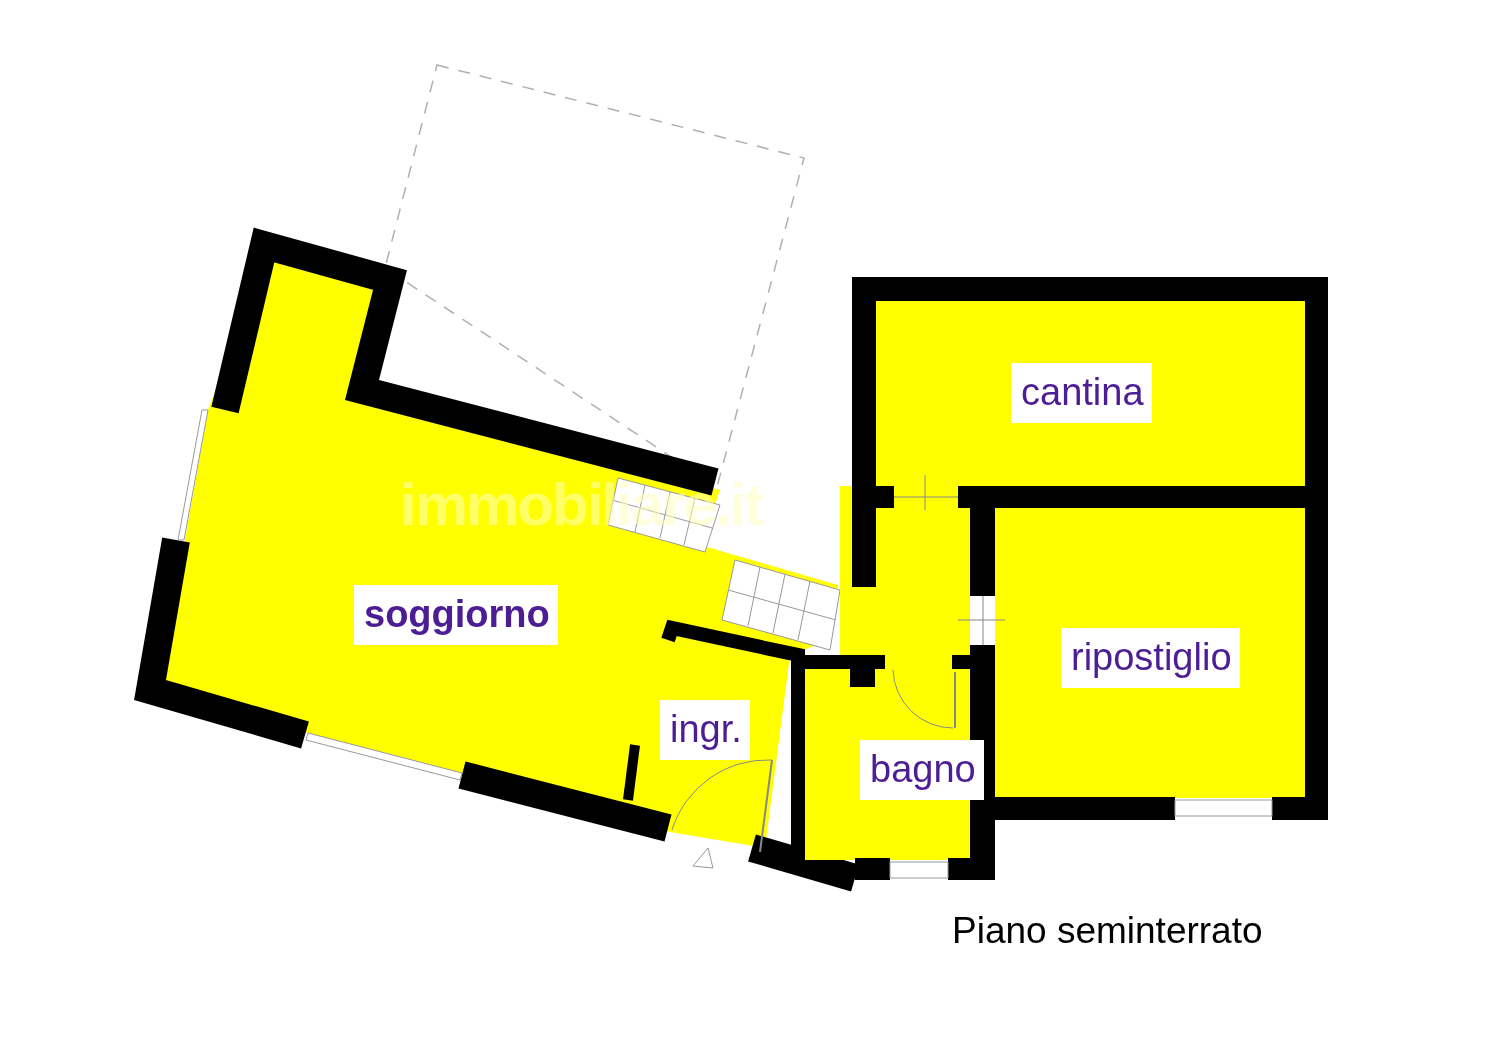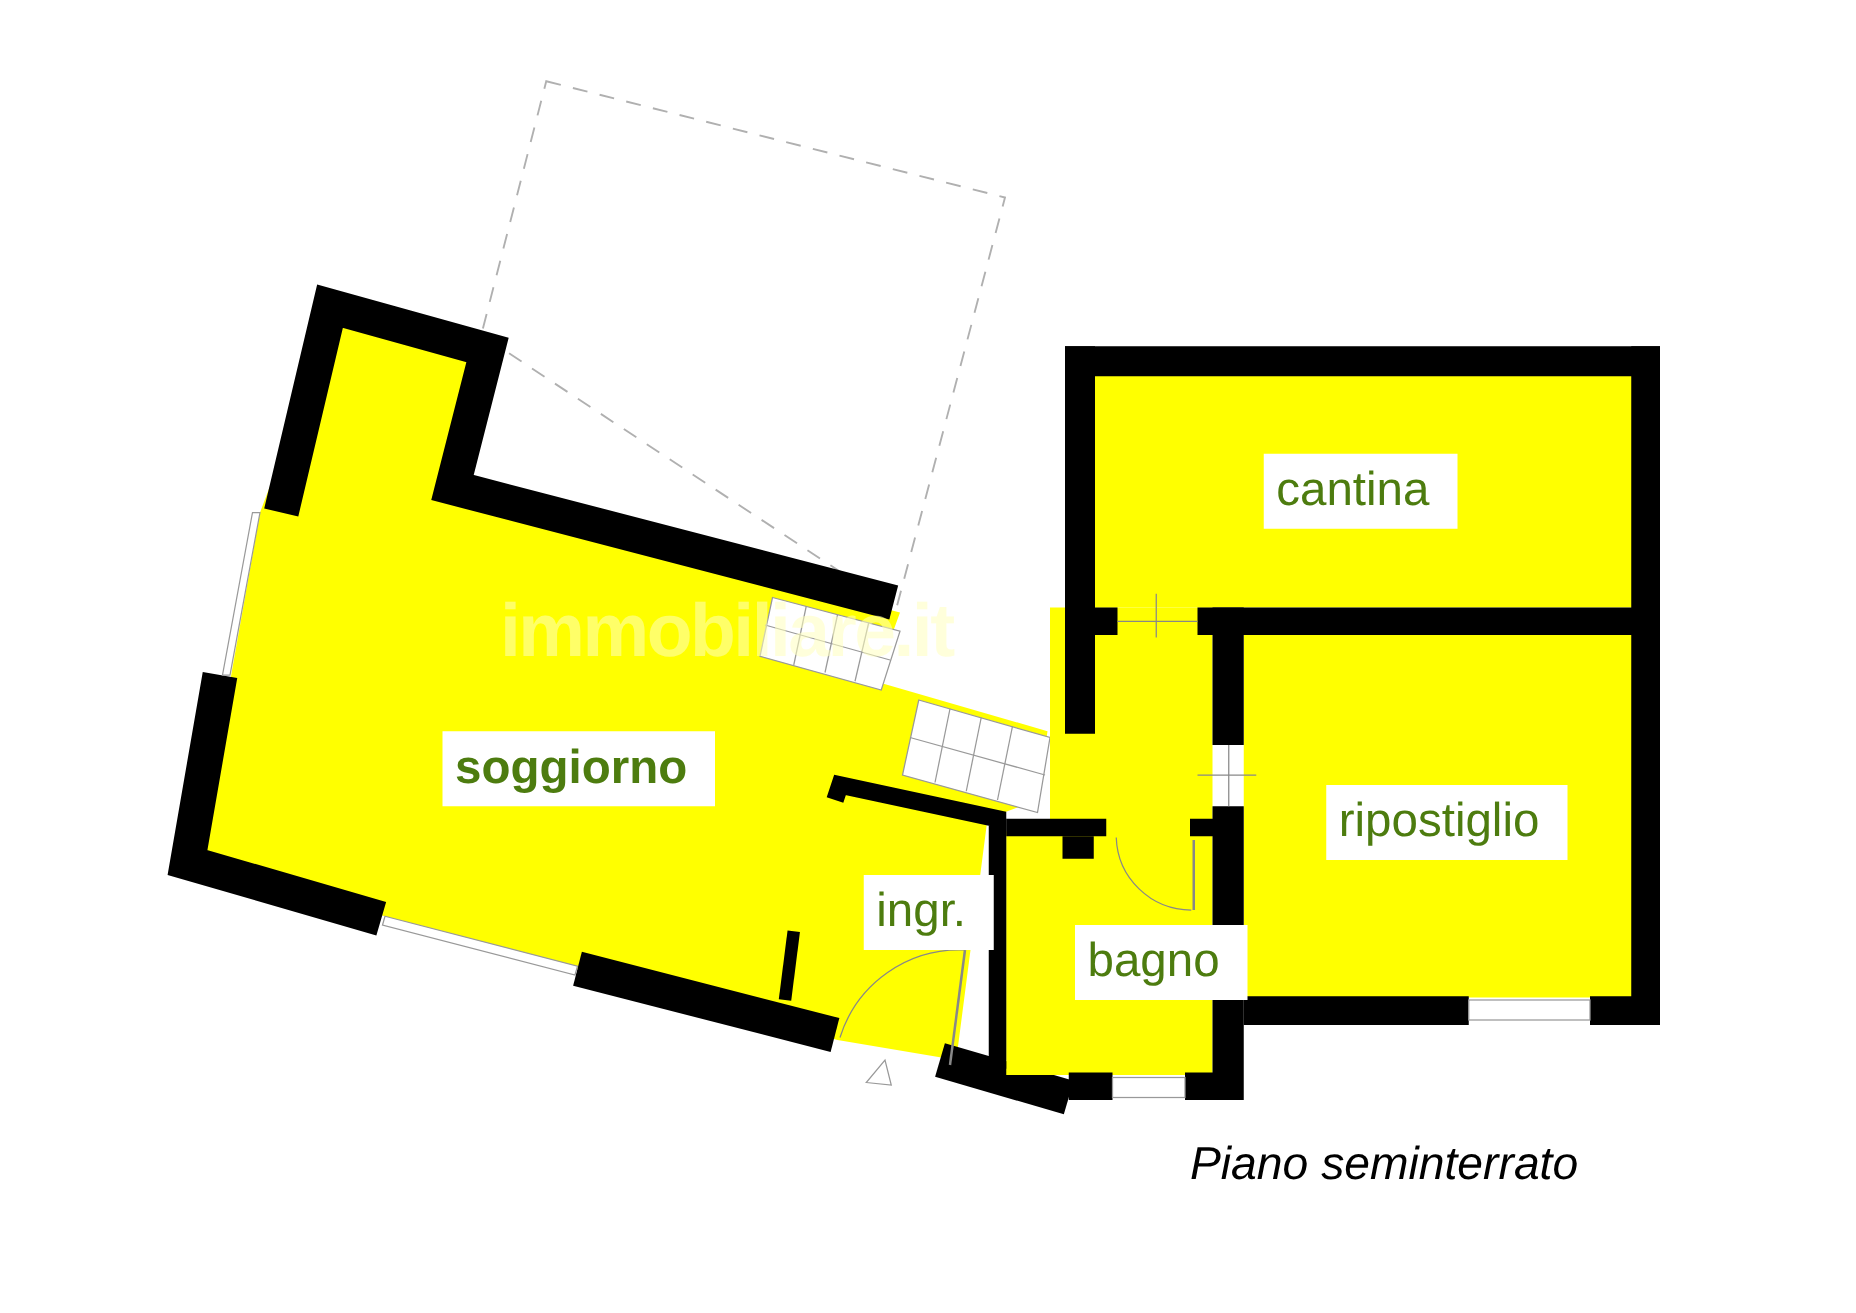--- a/index.html
+++ b/index.html
@@ -1,22 +1,22 @@
 <!DOCTYPE html>
 <html><head>
 <meta charset="utf-8">
 <style>
   html, body { margin: 0; padding: 0; background: #ffffff; }
   body { width: 1485px; height: 1050px; position: relative; overflow: hidden;
          font-family: "Liberation Sans", sans-serif; }
   svg { position: absolute; left: 0; top: 0; }
-  .label-box { position: absolute; background: #ffffff; color: #4d7c0f;
-               font-size: 38px; line-height: 1; padding: 10px 22px 12px 10px;
+  .label-box { position: absolute; background: #ffffff; color: #4c1d95;
+               font-size: 38px; line-height: 1; padding: 10px 8px 12px 10px;
                white-space: nowrap; }
-  .caption { position: absolute; font-size: 37px; color: #000; white-space: nowrap; font-style: italic; }
+  .caption { position: absolute; font-size: 37px; color: #000; white-space: nowrap; }
   .watermark { position: absolute; font-weight: bold; font-size: 60px;
                color: rgba(255,255,190,0.55); letter-spacing: -2px; white-space: nowrap; }
 </style>
 </head>
 <body>
 
 <svg width="1485" height="1050" viewBox="0 0 1485 1050">
 
   <polygon points="437,65 804,158 717,487 385,268" fill="none" stroke="#b0b0b0" stroke-width="1.5" stroke-dasharray="12,10"></polygon>
 
@@ -84,18 +84,18 @@
     <line x1="894" y1="497" x2="958" y2="497"></line>
     <line x1="925" y1="475" x2="925" y2="510"></line>
     <line x1="983" y1="596" x2="983" y2="645"></line>
     <line x1="958" y1="620" x2="1005" y2="620"></line>
   </g>
 </svg>
 
 <div class="watermark" style="left:400px; top:470px;">immobiliare.it</div>
 
 <div class="label-box" style="left:354px; top:585px;font-weight:bold;">soggiorno</div>
-<div class="label-box" style="left:660px; top:700px;margin-left:31px;">ingr.</div>
+<div class="label-box" style="left:660px; top:700px;">ingr.</div>
 <div class="label-box" style="left:860px; top:740px;">bagno</div>
 <div class="label-box" style="left:1011px; top:363px;">cantina</div>
 <div class="label-box" style="left:1061px; top:628px;">ripostiglio</div>
 
 <div class="caption" style="left:952px; top:910px;">Piano seminterrato</div>
 
 </body></html>

